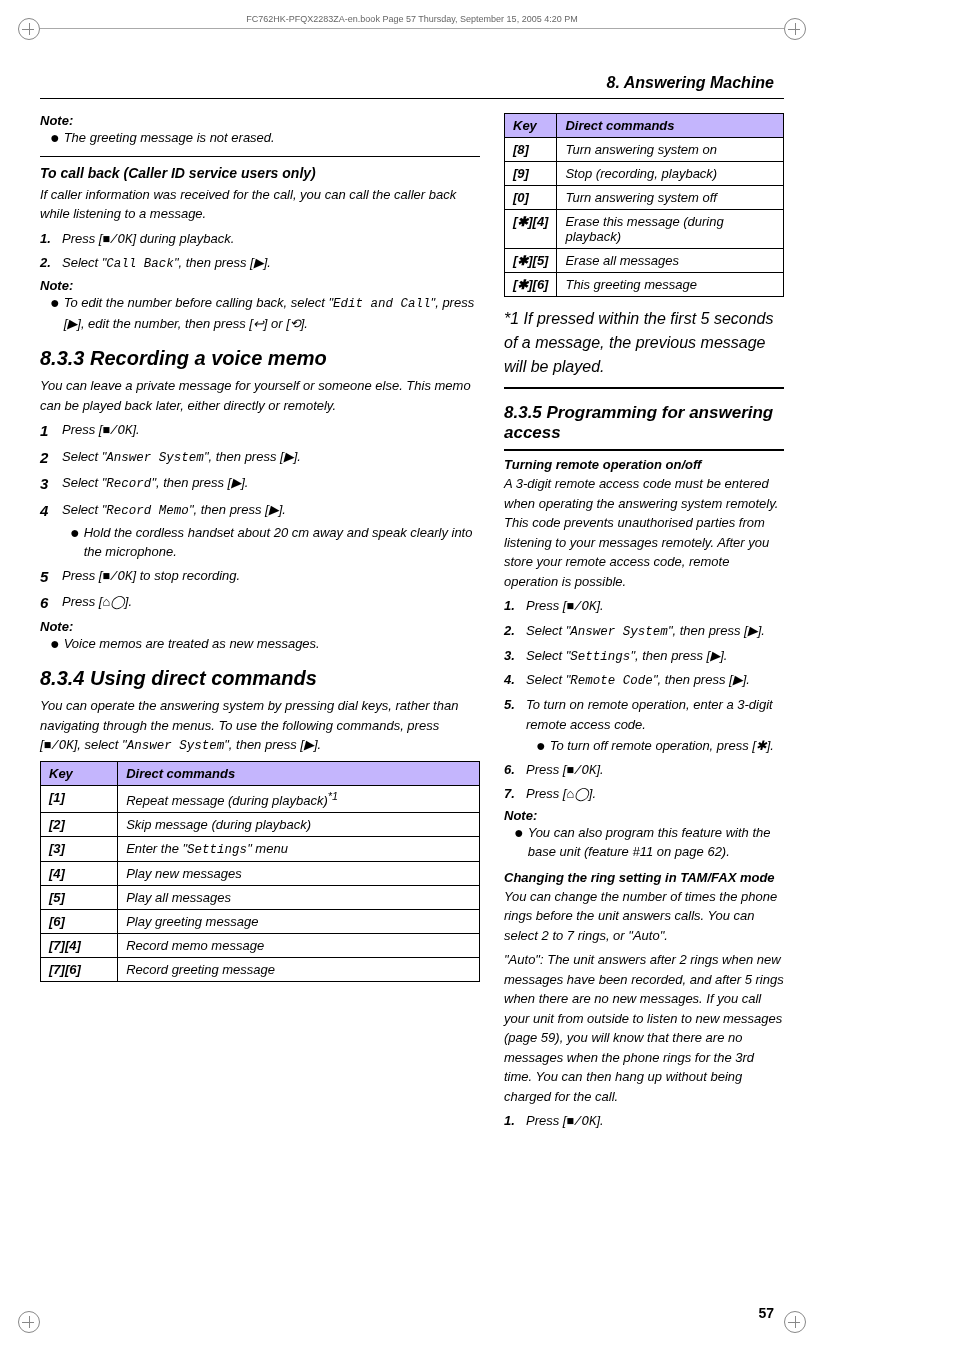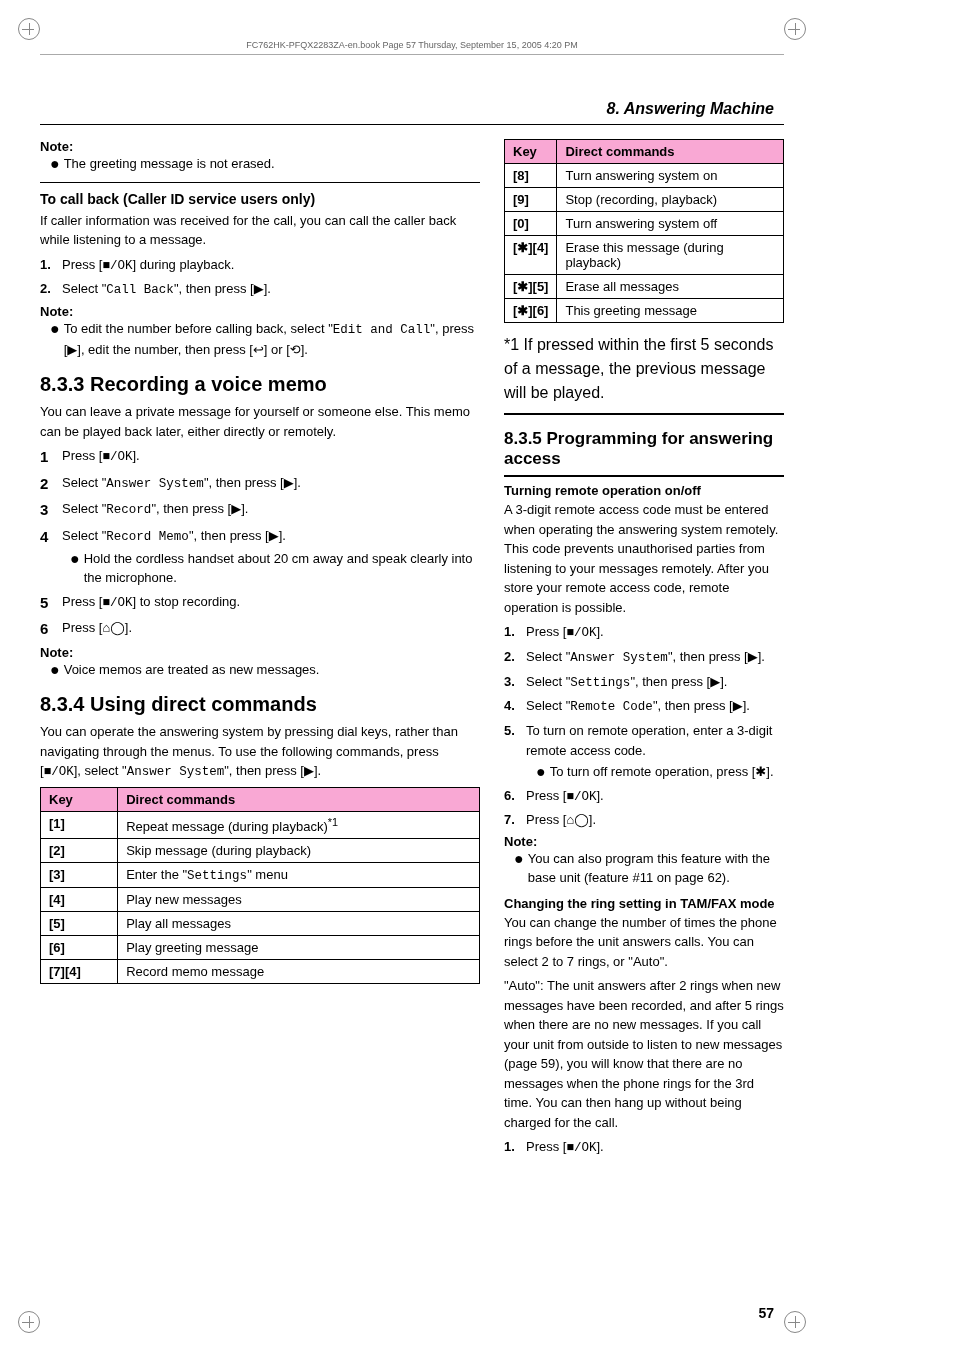--- a/index.html
+++ b/index.html
@@ -8,21 +8,21 @@
       font-size: 13px;
       background: #fff;
       color: #000;
       width: 954px;
       min-height: 1351px;
       position: relative;
     }
     .page {
       width: 824px;
       min-height: 1351px;
-      padding: 40px 40px;
+      padding: 14px 40px;
       position: relative;
     }
     
     .corner {
       position: absolute;
       width: 22px;
       height: 22px;
       border-radius: 50%;
       border: 1.5px solid #888;
       background: #fff;
@@ -71,20 +71,21 @@
       margin-bottom: 10px;
       border-bottom: 1px solid #aaa;
       padding-bottom: 4px;
     }
 
     
     .two-col {
       display: flex;
       gap: 24px;
       margin-top: 6px;
+      font-style: italic;
     }
     .col-left {
       width: 440px;
       flex-shrink: 0;
     }
     .col-right {
       flex: 1;
     }
 
     
@@ -167,21 +168,21 @@
     }
 
     
     table {
       border-collapse: collapse;
       width: 100%;
       font-size: 13px;
       margin-bottom: 10px;
     }
     th {
-      background: #f9a8d4;
+      background: #c4b5fd;
       border: 1.5px solid #000;
       padding: 4px 8px;
       text-align: left;
       font-weight: bold;
     }
     td {
       border: 1.5px solid #000;
       padding: 4px 8px;
       vertical-align: top;
     }
@@ -345,20 +346,24 @@
             <td>Play all messages</td>
           </tr>
           <tr>
             <td>[6]</td>
             <td>Play greeting message</td>
           </tr>
           <tr>
             <td>[7][4]</td>
             <td>Record memo message</td>
           </tr>
+          <tr>
+            <td>[7][6]</td>
+            <td>Record greeting message</td>
+          </tr>
         </tbody>
       </table>
 
     </div>
 
     <div class="col-right">
 
       <table>
         <thead>
           <tr>

